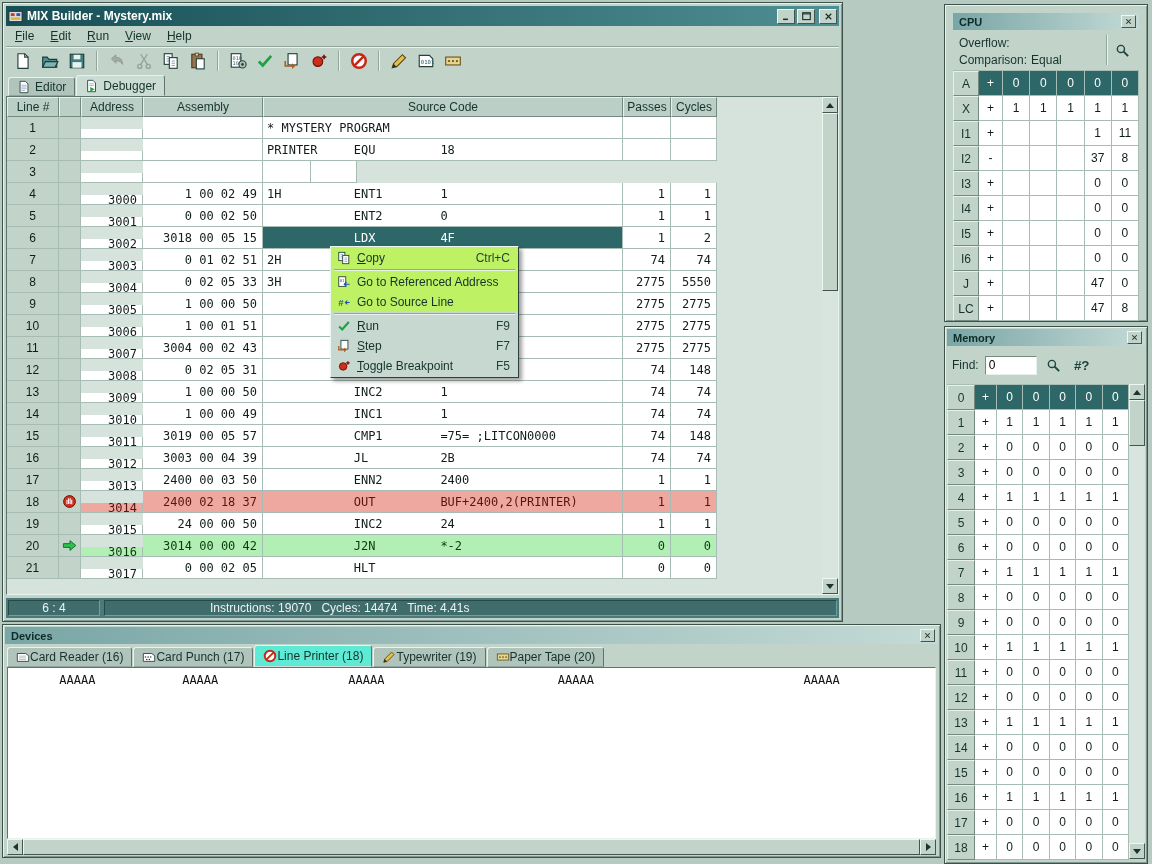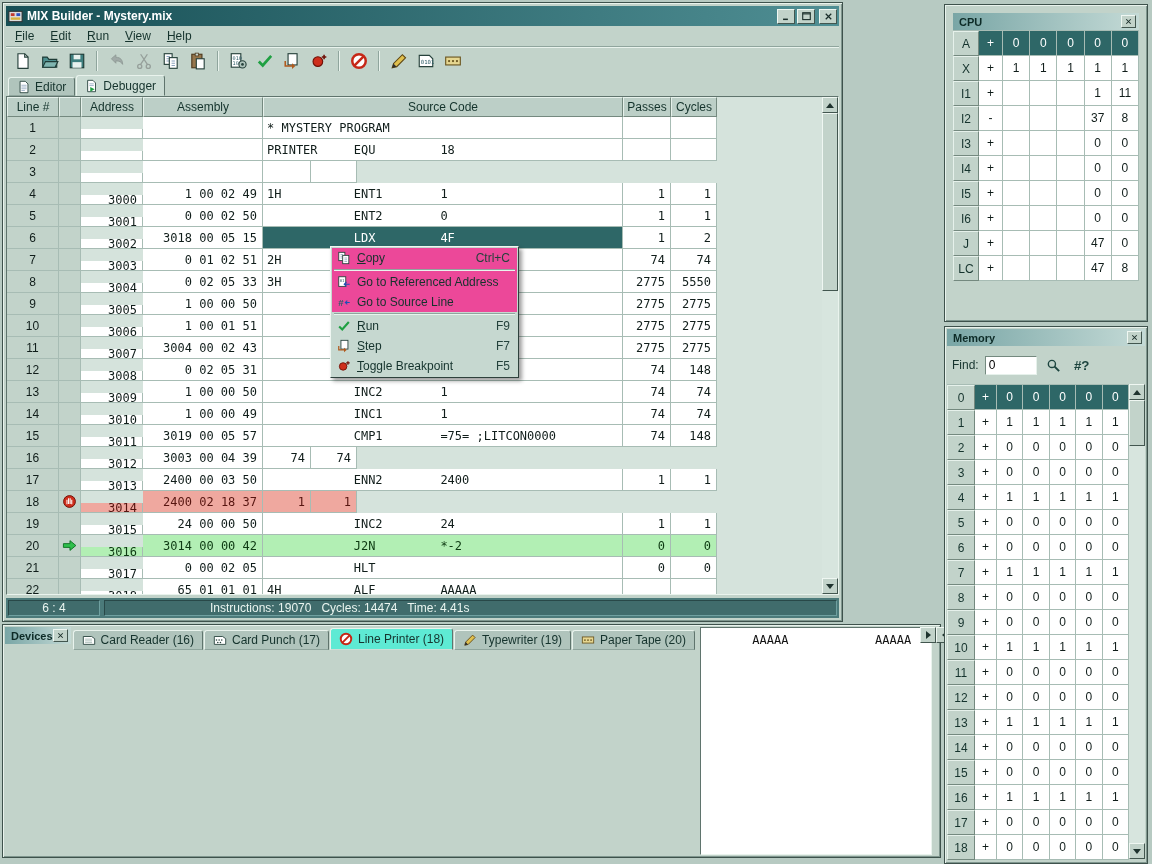--- a/index.html
+++ b/index.html
@@ -85,40 +85,40 @@
   .ar { width:0; height:0; border:4px solid transparent; }
   .ar.up { border-bottom:5px solid #1E332E; border-top:none; }
   .ar.down { border-top:5px solid #1E332E; border-bottom:none; }
   .ar.left { border-right:5px solid #1E332E; border-left:none; }
   .ar.right { border-left:5px solid #1E332E; border-right:none; }
 
   
   #context-menu { position:absolute; left:330px; top:246px; width:189px; background:#C6D8D0;
                   border:1px solid; border-color:#EFF7F2 #2E413C #2E413C #EFF7F2;
                   box-shadow:3px 3px 4px rgba(0,0,0,.38); z-index:60; padding:1px; }
-  .cm-zone.top { background:#ec4899; }
+  .cm-zone.top { background:#bef264; }
   .cm-item { height:20px; display:flex; align-items:center; gap:5px; padding:0 7px 0 3px; }
   .cm-item .icon { width:17px; display:flex; justify-content:center; }
   .cm-item .icon svg { width:14px; height:14px; display:block; }
   .cm-label { flex:1; display:inline-block; }
   .cm-label.u::first-letter { text-decoration:underline; }
   .cm-short { color:#24423C; }
   .cm-sep { height:2px; border-top:1px solid #8FA59D; border-bottom:1px solid #E9F3ED; margin:1px 2px; }
 
   
   #devices-panel { position:absolute; left:2px; top:624px; width:939px; height:234px;
-                   padding:2px; display:flex; flex-direction:row; }
+                   padding:2px; display:flex; flex-direction:column; }
   .panel-title { height:17px; flex:none; background:linear-gradient(90deg,#79A6A6,#C4DAD6);
                  display:flex; align-items:center; padding:0 3px 0 6px; font-weight:bold;
                  font-size:11px; color:#0D2B27; }
   .panel-close { margin-left:auto; width:15px; height:13px; background:#C2D3CA; border:1px solid;
                  border-color:#EFF7F2 #42564F #42564F #EFF7F2; display:flex; align-items:center; justify-content:center; }
   .panel-close svg { width:9px; height:9px; display:block; }
   .dev-tabs { height:23px; flex:none; display:flex; align-items:flex-end; padding:0 2px; }
-  .dev-tab { height:20px; display:flex; align-items:center; gap:5px; padding:0 8px;
+  .dev-tab { height:20px; display:flex; align-items:center; padding:0 8px;
              background:#B0C4BC; border:1px solid; border-color:#E9F3ED #5F746D #8FA59D #E9F3ED;
              border-radius:3px 3px 0 0; margin-right:1px; }
   .dev-tab.active { height:22px; background:#5eead4; border-bottom-color:#CDDED6; }
   .dev-tab .icon svg { width:14px; height:14px; display:block; }
   .printer-area { flex:1; min-height:0; margin:0 2px; background:#fff; border:1px solid;
                   border-color:#5F746D #E9F3ED #E9F3ED #5F746D; overflow:hidden; }
   .printer-output { font-family:"DejaVu Sans Mono", monospace; font-size:12px; color:#121212;
                     padding:5px 0 0 8px; white-space:pre; }
   #devices-panel .scrollbar.h { margin:0 2px; }
 
@@ -517,20 +517,21 @@
           <div class="cell src c-src">            CMP1        =75= ;LITCON0000</div>
           <div class="cell num c-passes">74</div>
           <div class="cell num c-cycles">148</div>
           <div class="rfill"></div>
         </div>
         <div class="grid-row">
           <div class="cell meta c-line">16</div>
           <div class="cell meta c-bp"></div>
           <div class="cell num c-addr">3012</div>
           <div class="cell num c-asm">3003 00 04 39</div>
+          <div class="cell src c-src">            JL          2B</div>
           <div class="cell num c-passes">74</div>
           <div class="cell num c-cycles">74</div>
           <div class="rfill"></div>
         </div>
         <div class="grid-row">
           <div class="cell meta c-line">17</div>
           <div class="cell meta c-bp"></div>
           <div class="cell num c-addr">3013</div>
           <div class="cell num c-asm">2400 00 03 50</div>
           <div class="cell src c-src">            ENN2        2400</div>
@@ -543,20 +544,21 @@
           <div class="cell meta c-bp">
             <span class="icon">
               <svg viewBox="0 0 16 16">
                 <circle cx="8" cy="8" r="6.3" fill="#CE2E1C" stroke="#6E0F06"></circle>
                 <path d="M5.3 11V6.2M7 10.6V4.6M8.7 10.6V4.6M10.4 11V6.2" stroke="#fff" stroke-width="1.1"></path>
               </svg>
             </span>
           </div>
           <div class="cell num c-addr bp-row">3014</div>
           <div class="cell num c-asm bp-row">2400 02 18 37</div>
+          <div class="cell src c-src bp-row">            OUT         BUF+2400,2(PRINTER)</div>
           <div class="cell num c-passes bp-row">1</div>
           <div class="cell num c-cycles bp-row">1</div>
           <div class="rfill"></div>
         </div>
         <div class="grid-row">
           <div class="cell meta c-line">19</div>
           <div class="cell meta c-bp"></div>
           <div class="cell num c-addr">3015</div>
           <div class="cell num c-asm">24 00 00 50</div>
           <div class="cell src c-src">            INC2        24</div>
@@ -583,30 +585,20 @@
         <div class="grid-row">
           <div class="cell meta c-line">21</div>
           <div class="cell meta c-bp"></div>
           <div class="cell num c-addr">3017</div>
           <div class="cell num c-asm">0 00 02 05</div>
           <div class="cell src c-src">            HLT         </div>
           <div class="cell num c-passes">0</div>
           <div class="cell num c-cycles">0</div>
           <div class="rfill"></div>
         </div>
-        <div class="grid-row">
-          <div class="cell meta c-line">22</div>
-          <div class="cell meta c-bp"></div>
-          <div class="cell num c-addr">3018</div>
-          <div class="cell num c-asm">65 01 01 01</div>
-          <div class="cell src c-src">4H          ALF         AAAAA</div>
-          <div class="cell num c-passes"></div>
-          <div class="cell num c-cycles"></div>
-          <div class="rfill"></div>
-        </div>
       </div>
     <div class="scrollbar v">
       <div class="sb-btn top">
           <div class="ar up"></div>
         </div>
       <div class="sb-thumb vthumb"></div>
       <div class="sb-btn bottom">
           <div class="ar down"></div>
         </div>
     </div>
@@ -767,20 +759,39 @@
   </div>
 </div>
 
 <div id="cpu-panel" class="panel">
   <div class="panel-title">
     <span>CPU</span>
     <button class="panel-close">
         <span class="icon">
           <svg viewBox="0 0 16 16">
             <path d="M4 4l8 8M12 4l-8 8" stroke="#1A2E2A" stroke-width="1.8"></path>
+          </svg>
+        </span>
+      </button>
+  </div>
+  <div class="cpu-info">
+    <div class="info-line">
+      <span>Overflow:</span>
+      <span></span>
+    </div>
+    <div class="info-line">
+      <span>Comparison:</span>
+      <span>Equal</span>
+    </div>
+    <div class="info-sep"></div>
+    <button class="search-btn">
+        <span class="icon">
+          <svg viewBox="0 0 16 16">
+            <circle cx="6.3" cy="6.3" r="3.8" fill="none" stroke="#1C443E" stroke-width="1.5"></circle>
+            <path d="M9.2 9.2L14 14" stroke="#1C443E" stroke-width="2"></path>
           </svg>
         </span>
       </button>
   </div>
   <div class="reg-table">
       <div class="reg-row selected-row">
         <div class="rname">A</div>
         <div class="rsign">+</div>
         <div class="rbyte">0</div>
         <div class="rbyte">0</div>

